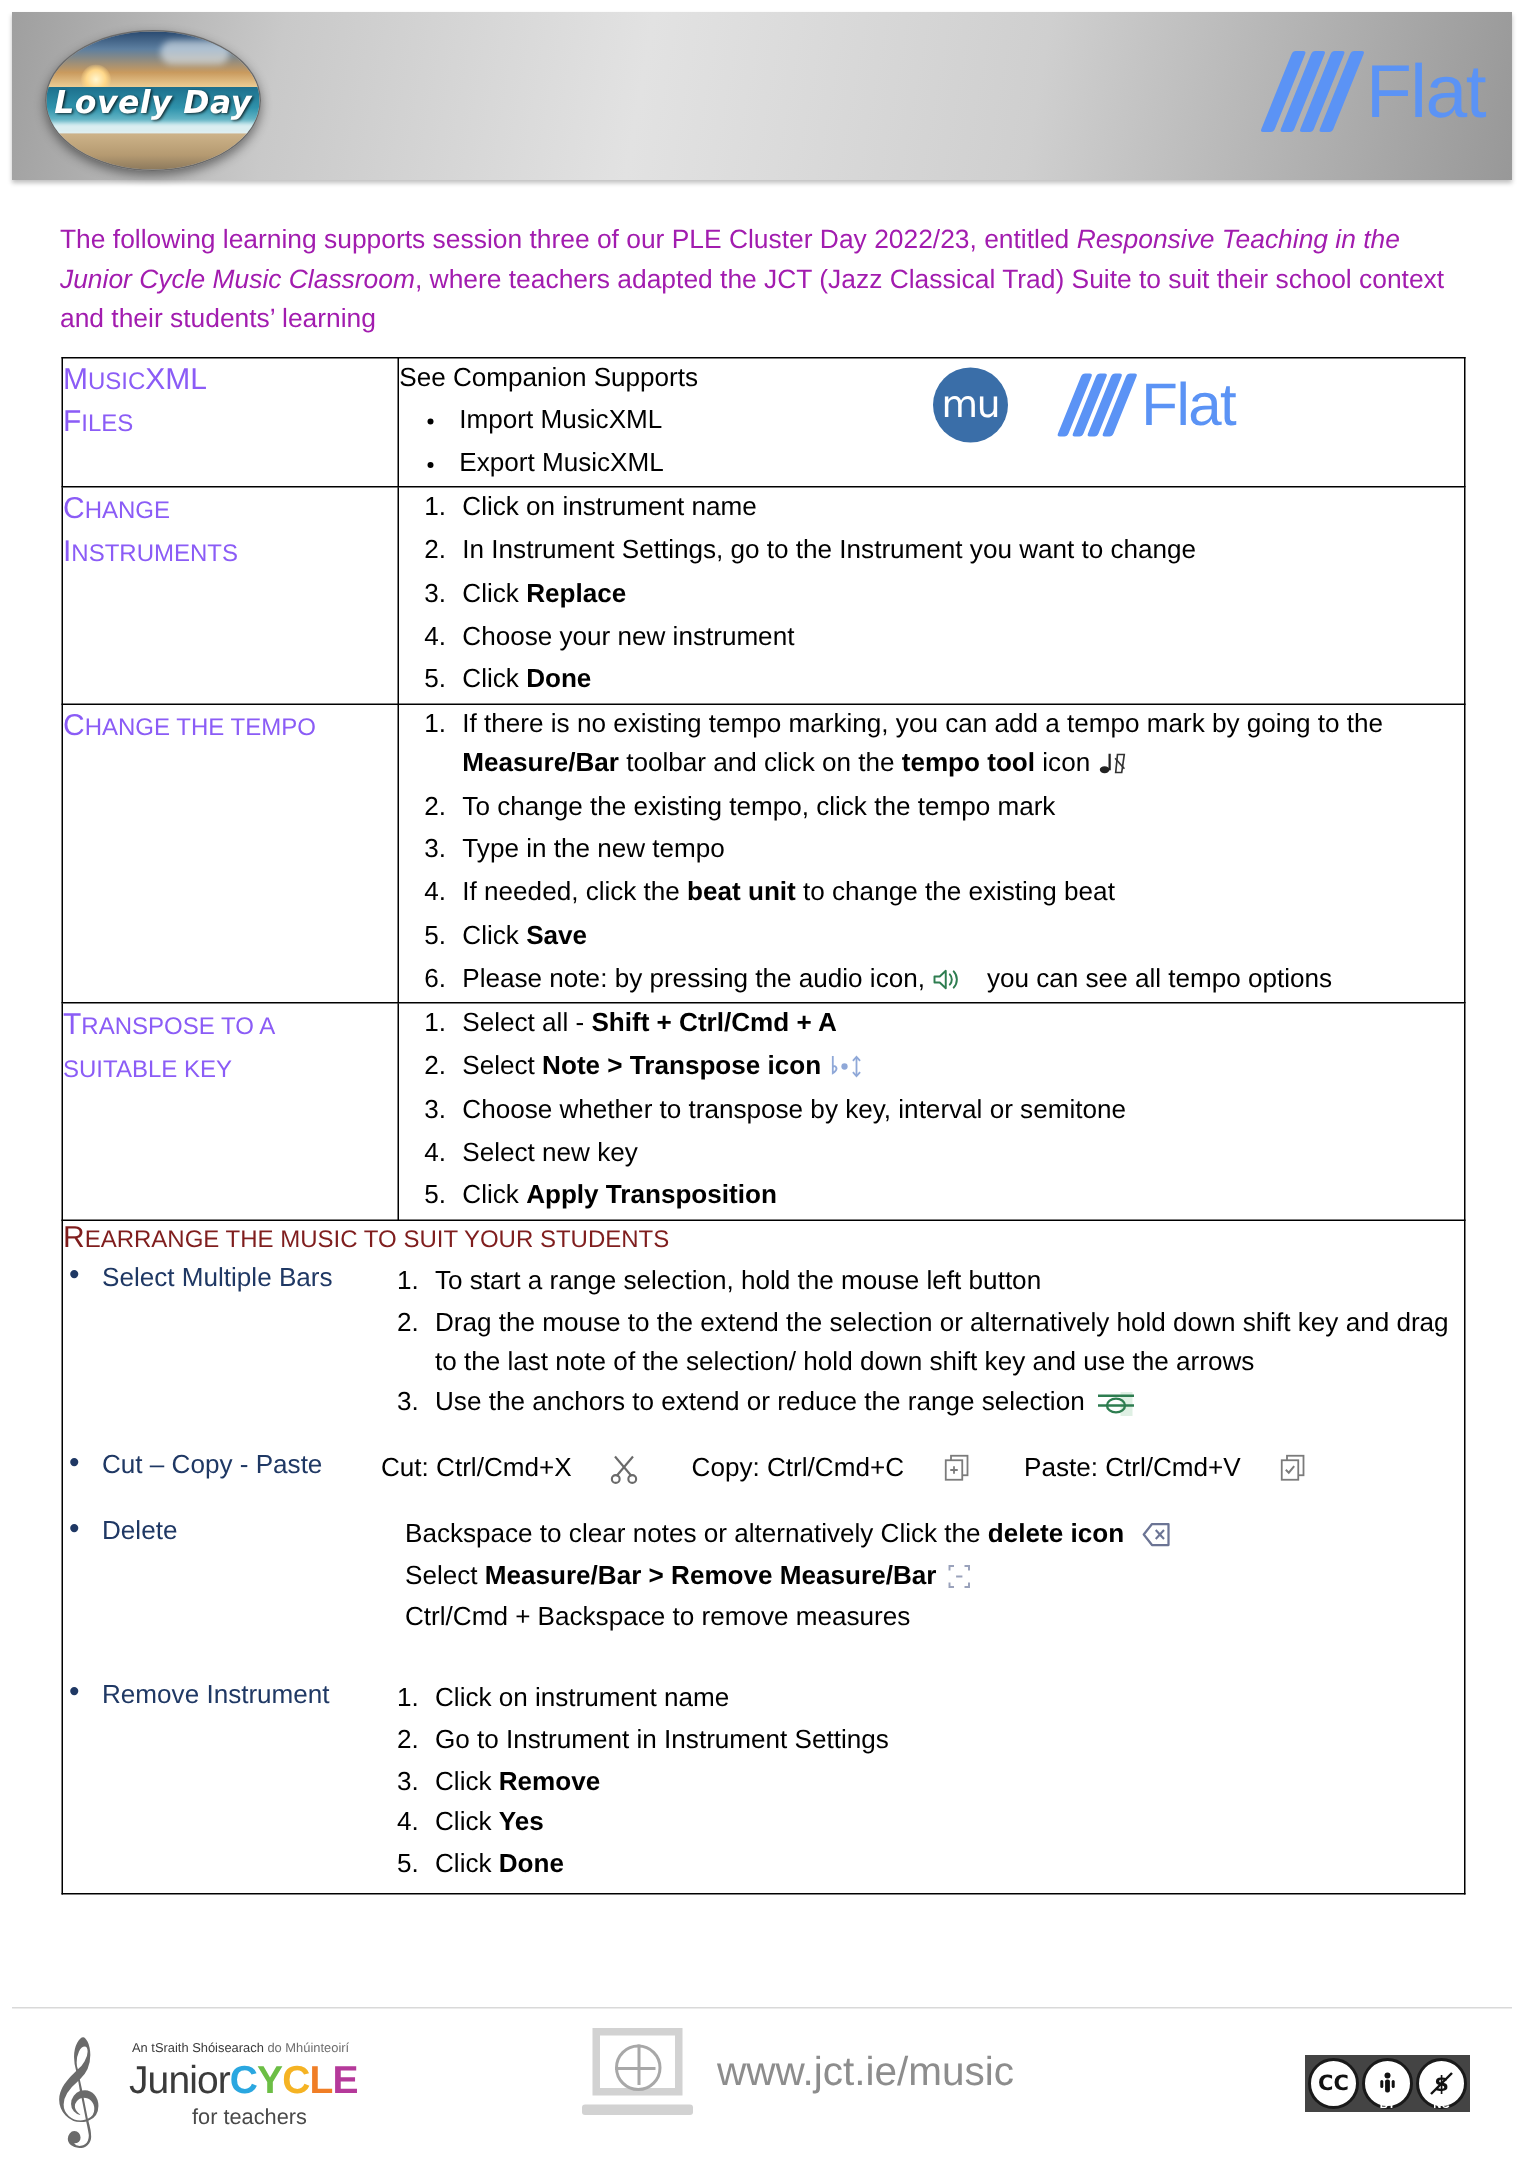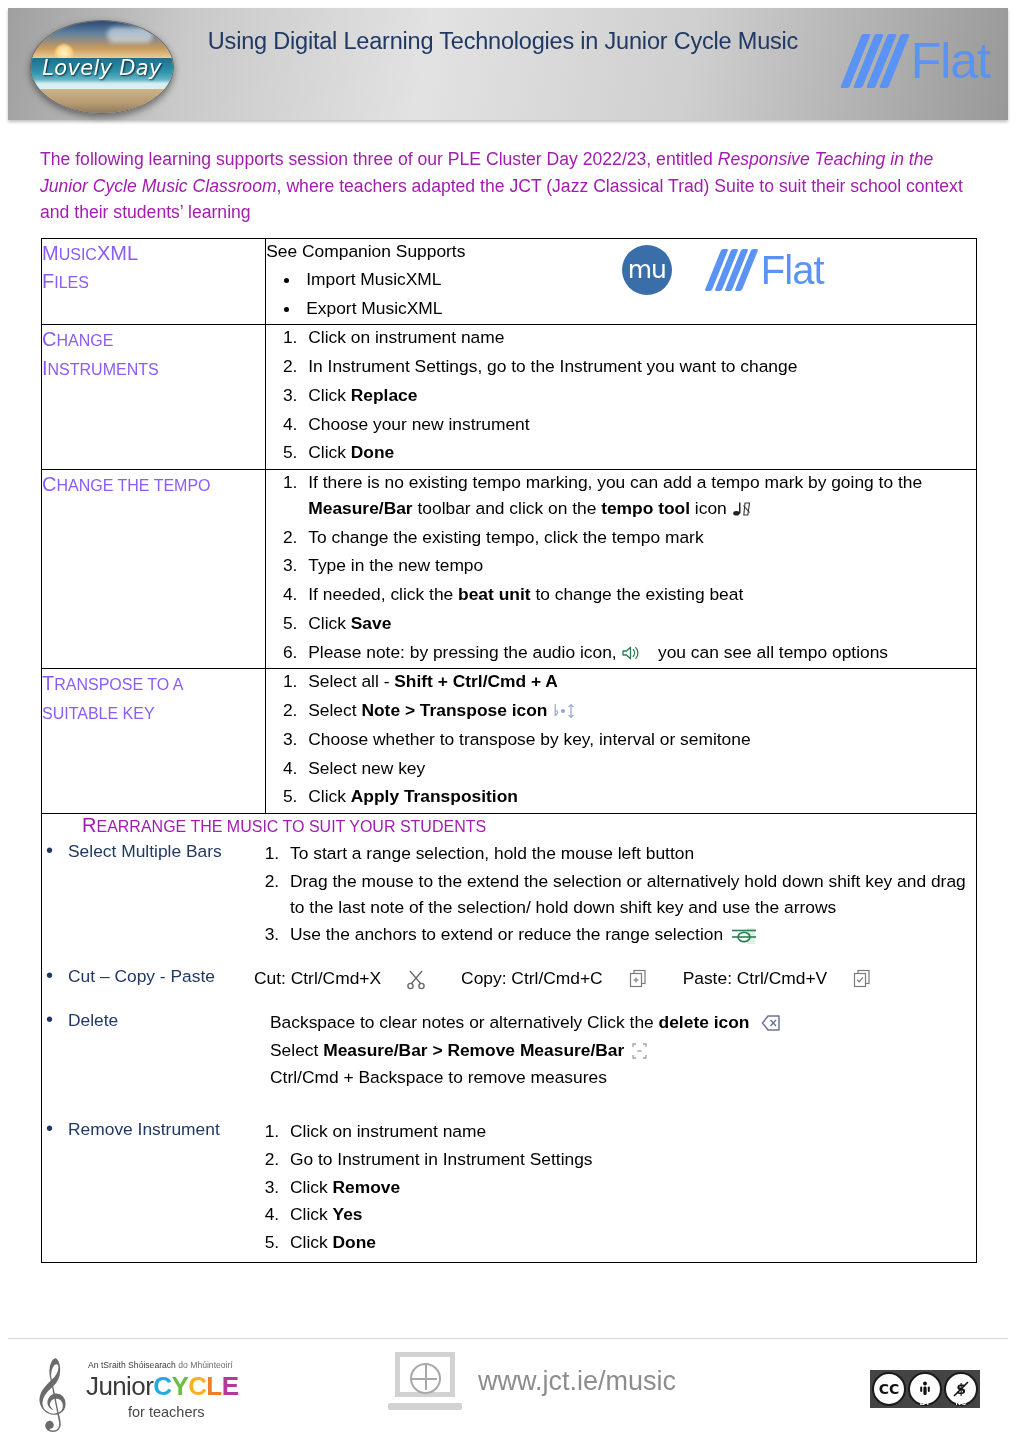--- a/index.html
+++ b/index.html
@@ -67,21 +67,21 @@
     position:absolute; left:0; bottom:0; width:100%; height:26%;
     background: linear-gradient(180deg,#cdb389 0%, #b59a71 60%, #8d7a5d 100%);
   }
   .logo-text {
     position: absolute;
     left: 0; right: 0;
     top: 38%;
     text-align: center;
     font-family: "DejaVu Sans", sans-serif;
     font-style: italic;
-    font-weight: normal;
+    font-weight: bold;
     font-size: 21px;
     color: #ffffff;
     text-shadow: 1px 1px 2px rgba(0,0,0,0.75);
     letter-spacing: 0.3px;
   }
 
   .banner-titles {
     position: absolute;
     left: 180px;
     right: 190px;
@@ -205,24 +205,23 @@
   }
   ol.steps li::marker { font-weight: normal; }
   ul.bul { padding-left: 34px; list-style: disc; }
   ul.bul li::marker { font-size: 16px; }
 
   b, strong { font-weight: bold; }
 
   
   .rearr-cell { padding: 8px 10px 10px 12px; }
   .rearr-head {
-    color: #a21caf;
+    color: #7f1d1d;
     font-size: 20px;
     margin-bottom: 4px;
-    margin-left: 40px;
   }
   .rearr-row {
     display: flex;
     align-items: flex-start;
     margin-bottom: 4px;
   }
   .rearr-label {
     width: 212px;
     flex: 0 0 212px;
     color: #1f3864;
@@ -402,21 +401,20 @@
       <div class="logo-sky"></div>
       <div class="logo-sun"></div>
       <div class="logo-cloud"></div>
       <div class="logo-sea"></div>
       <div class="logo-foam"></div>
       <div class="logo-sand"></div>
       <div class="logo-text">Lovely Day</div>
     </div>
 
     <div class="banner-titles">
-      <div class="banner-title-1">Using Digital Learning Technologies in Junior Cycle Music</div>
     </div>
 
     <div class="flat-logo">
       <span class="flat-slashes">
         <i></i>
           <i></i>
           <i></i>
           <i></i>
       </span>
       <span class="flat-word">Flat</span>

